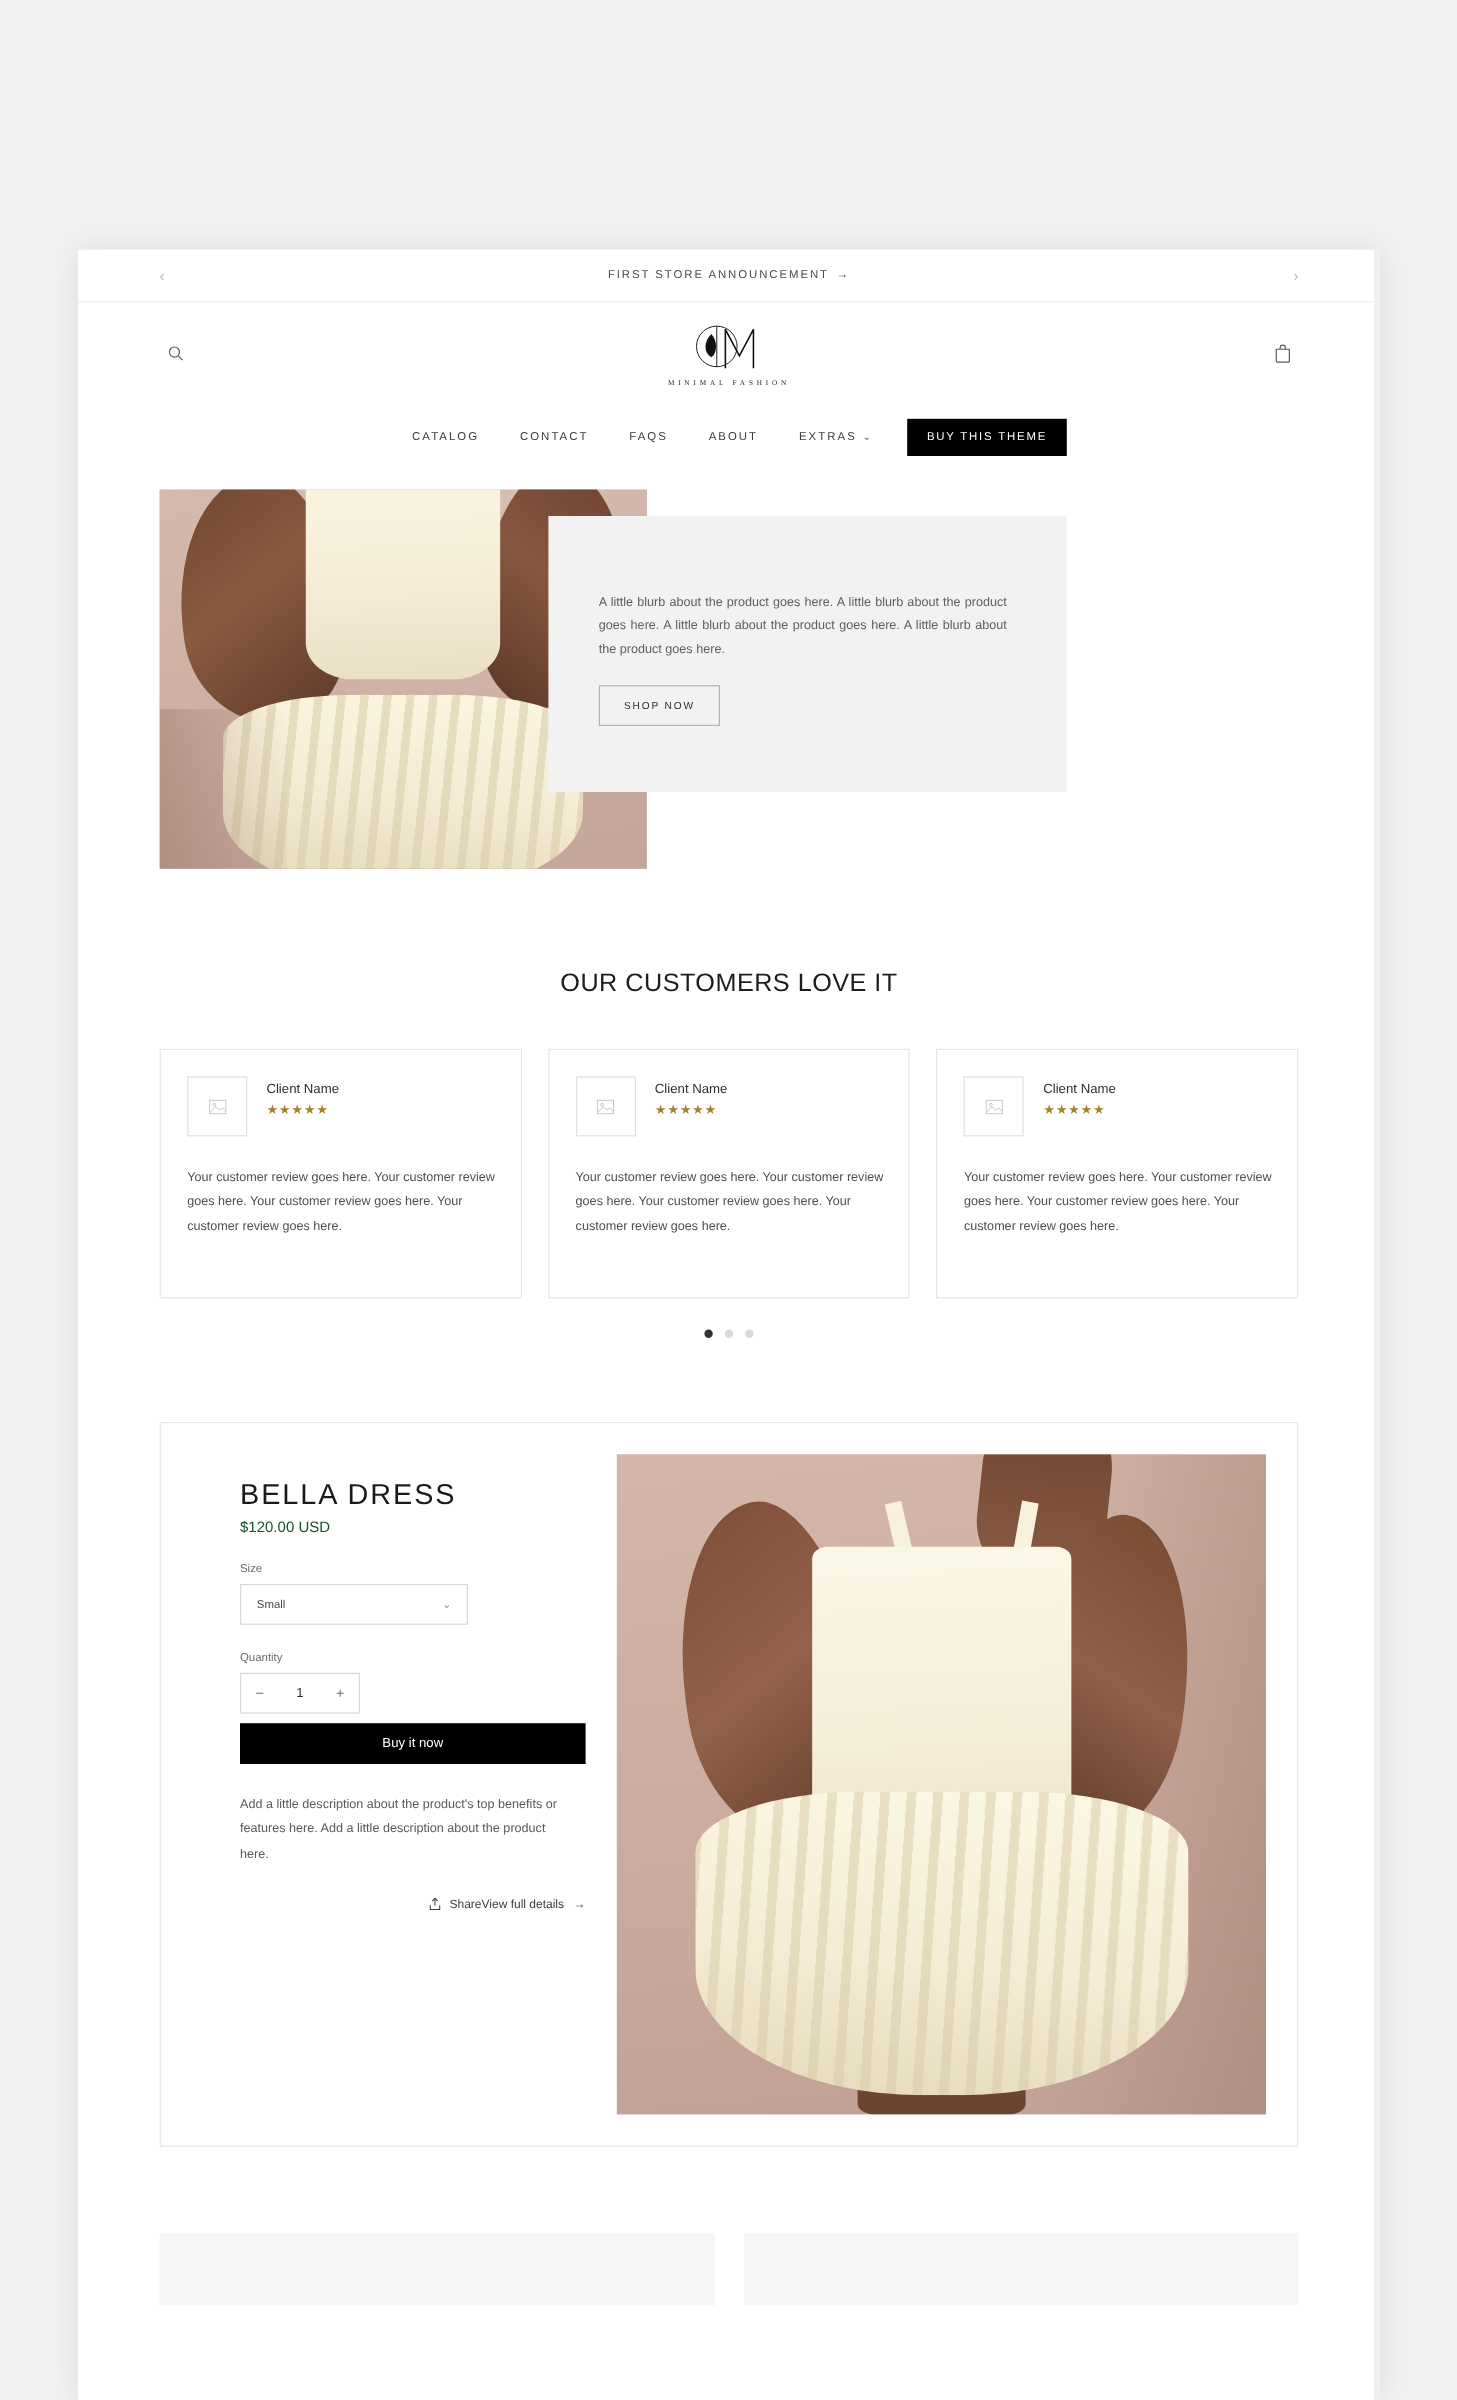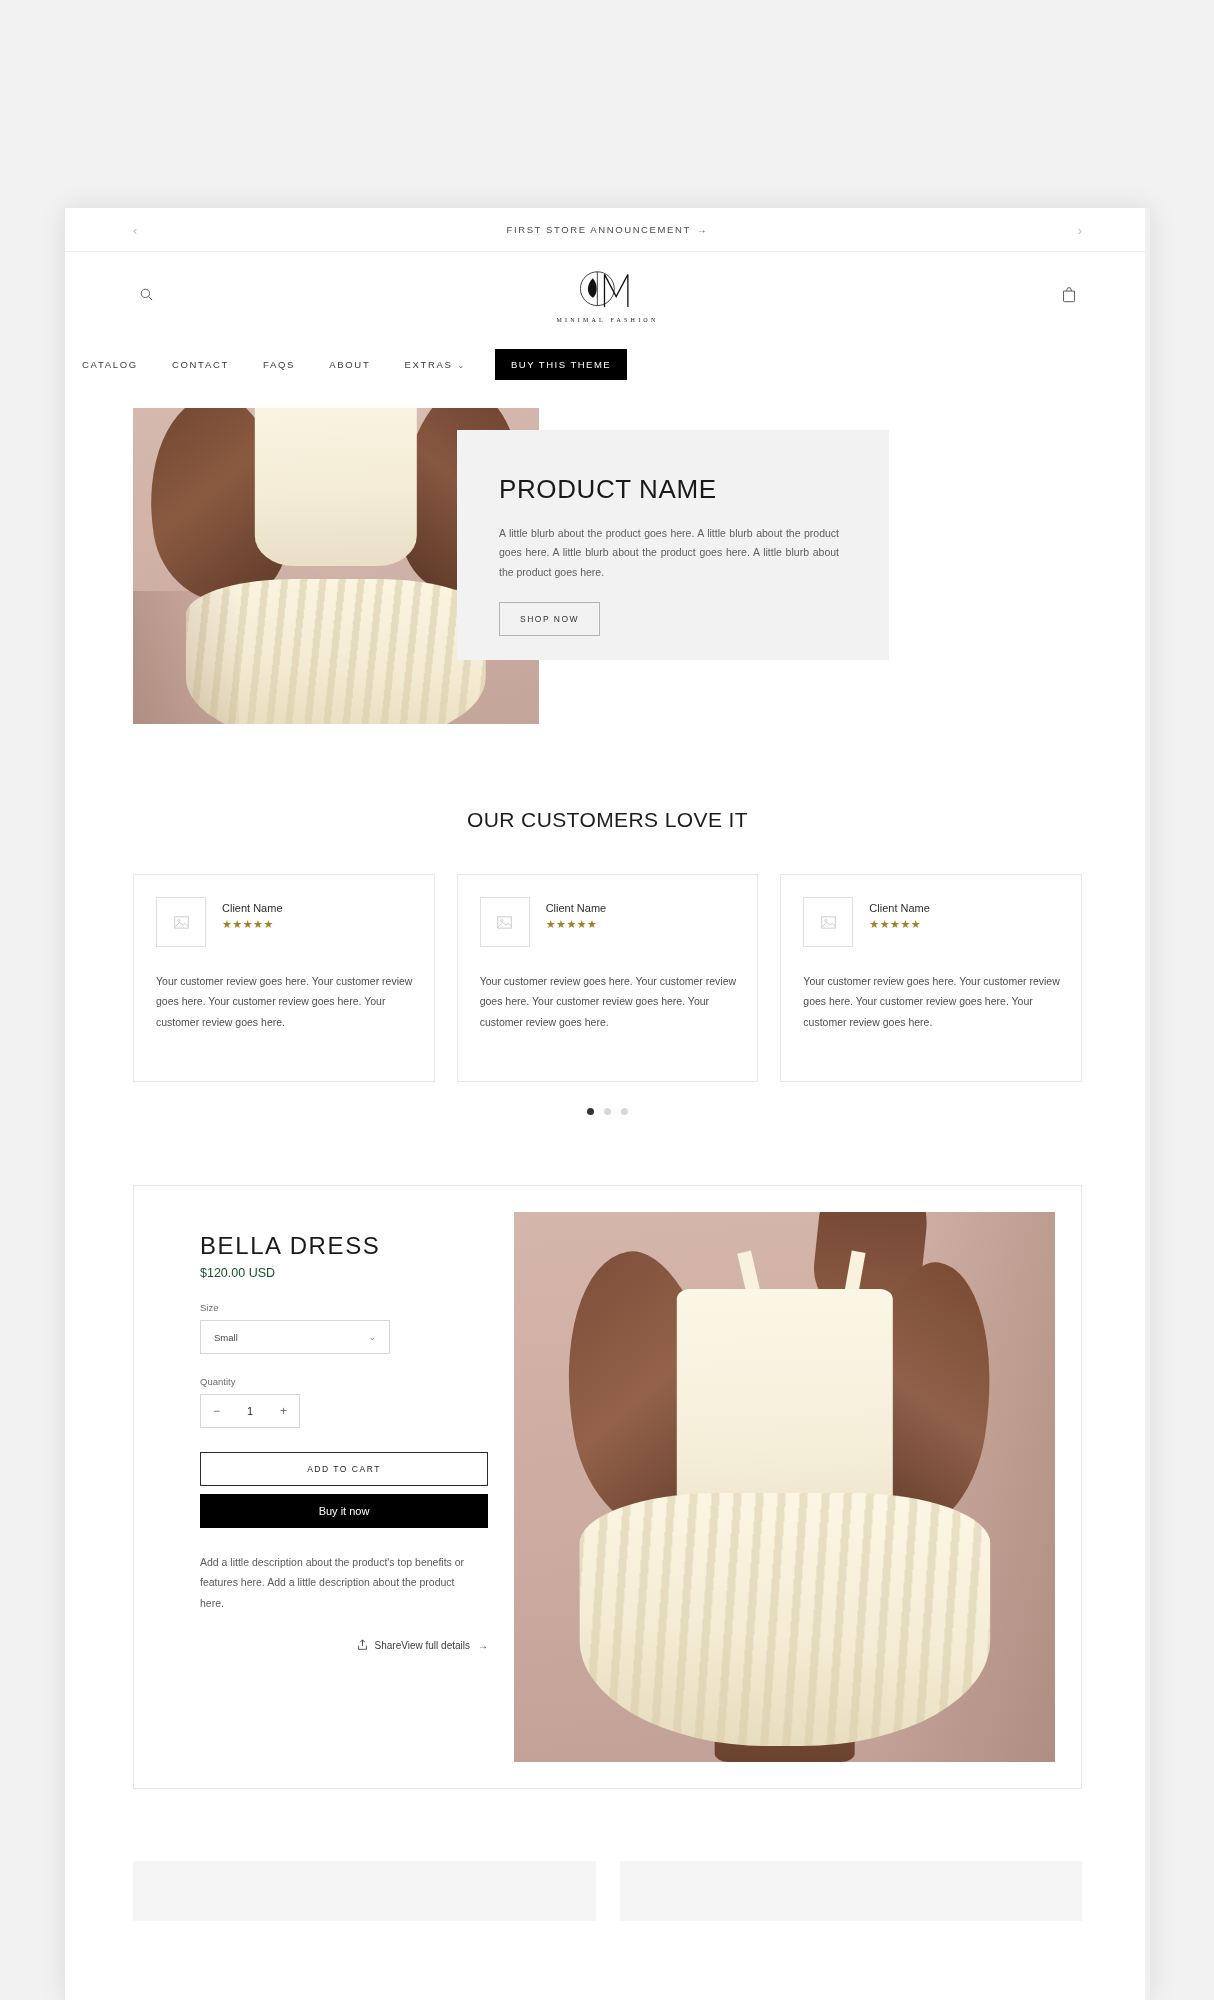--- a/index.html
+++ b/index.html
@@ -90,20 +90,21 @@
     color: #1d1d1d;
     margin-top: 2px;
     font-family: "Liberation Serif", serif;
   }
 
   
   .nav {
     height: 56px;
     display: flex;
     align-items: center;
+    justify-content: center;
     gap: 0;
   }
   .nav-item {
     font-size: 9.5px;
     letter-spacing: 1.7px;
     color: #3a3a3a;
     padding: 0 17px;
     cursor: pointer;
     white-space: nowrap;
     position: relative;
@@ -475,21 +476,20 @@
     <div class="hero-img">
       <div class="photo-body"></div>
       <div class="arm-l"></div>
       <div class="arm-r"></div>
       <div class="torso"></div>
       <div class="skirt"></div>
       <div class="shadow-l"></div>
     </div>
 
     <div class="hero-card">
-      <div class="hero-title">PRODUCT NAME</div>
       <div class="hero-blurb">A little blurb about the product goes here. A little blurb about the product goes here. A little blurb about the product goes here. A little blurb about the product goes here.</div>
       <div class="hero-btn">SHOP NOW</div>
     </div>
   </div>
 
   <div class="testimonials">
     <div class="section-title">OUR CUSTOMERS LOVE IT</div>
 
     <div class="cards">
       <div class="card">
@@ -562,21 +562,20 @@
         <span class="select-chevron">⌄</span>
       </div>
 
       <div class="field-label">Quantity</div>
       <div class="qty-box">
         <span class="qty-btn">−</span>
         <span class="qty-val">1</span>
         <span class="qty-btn">+</span>
       </div>
 
-      <div class="btn-atc">ADD TO CART</div>
       <div class="btn-buy">Buy it now</div>
 
       <div class="product-desc">Add a little description about the product's top benefits or features here. Add a little description about the product here.</div>
 
       <div class="product-links">
         <div class="link-share">
           <svg width="11" height="12" viewBox="0 0 14 15" fill="none" stroke="#3c3c3c" stroke-width="1.1">
             <path d="M7 1 L7 9"></path>
               <path d="M4 4 L7 1 L10 4"></path>
               <path d="M2 8.5 V13 H12 V8.5"></path>

